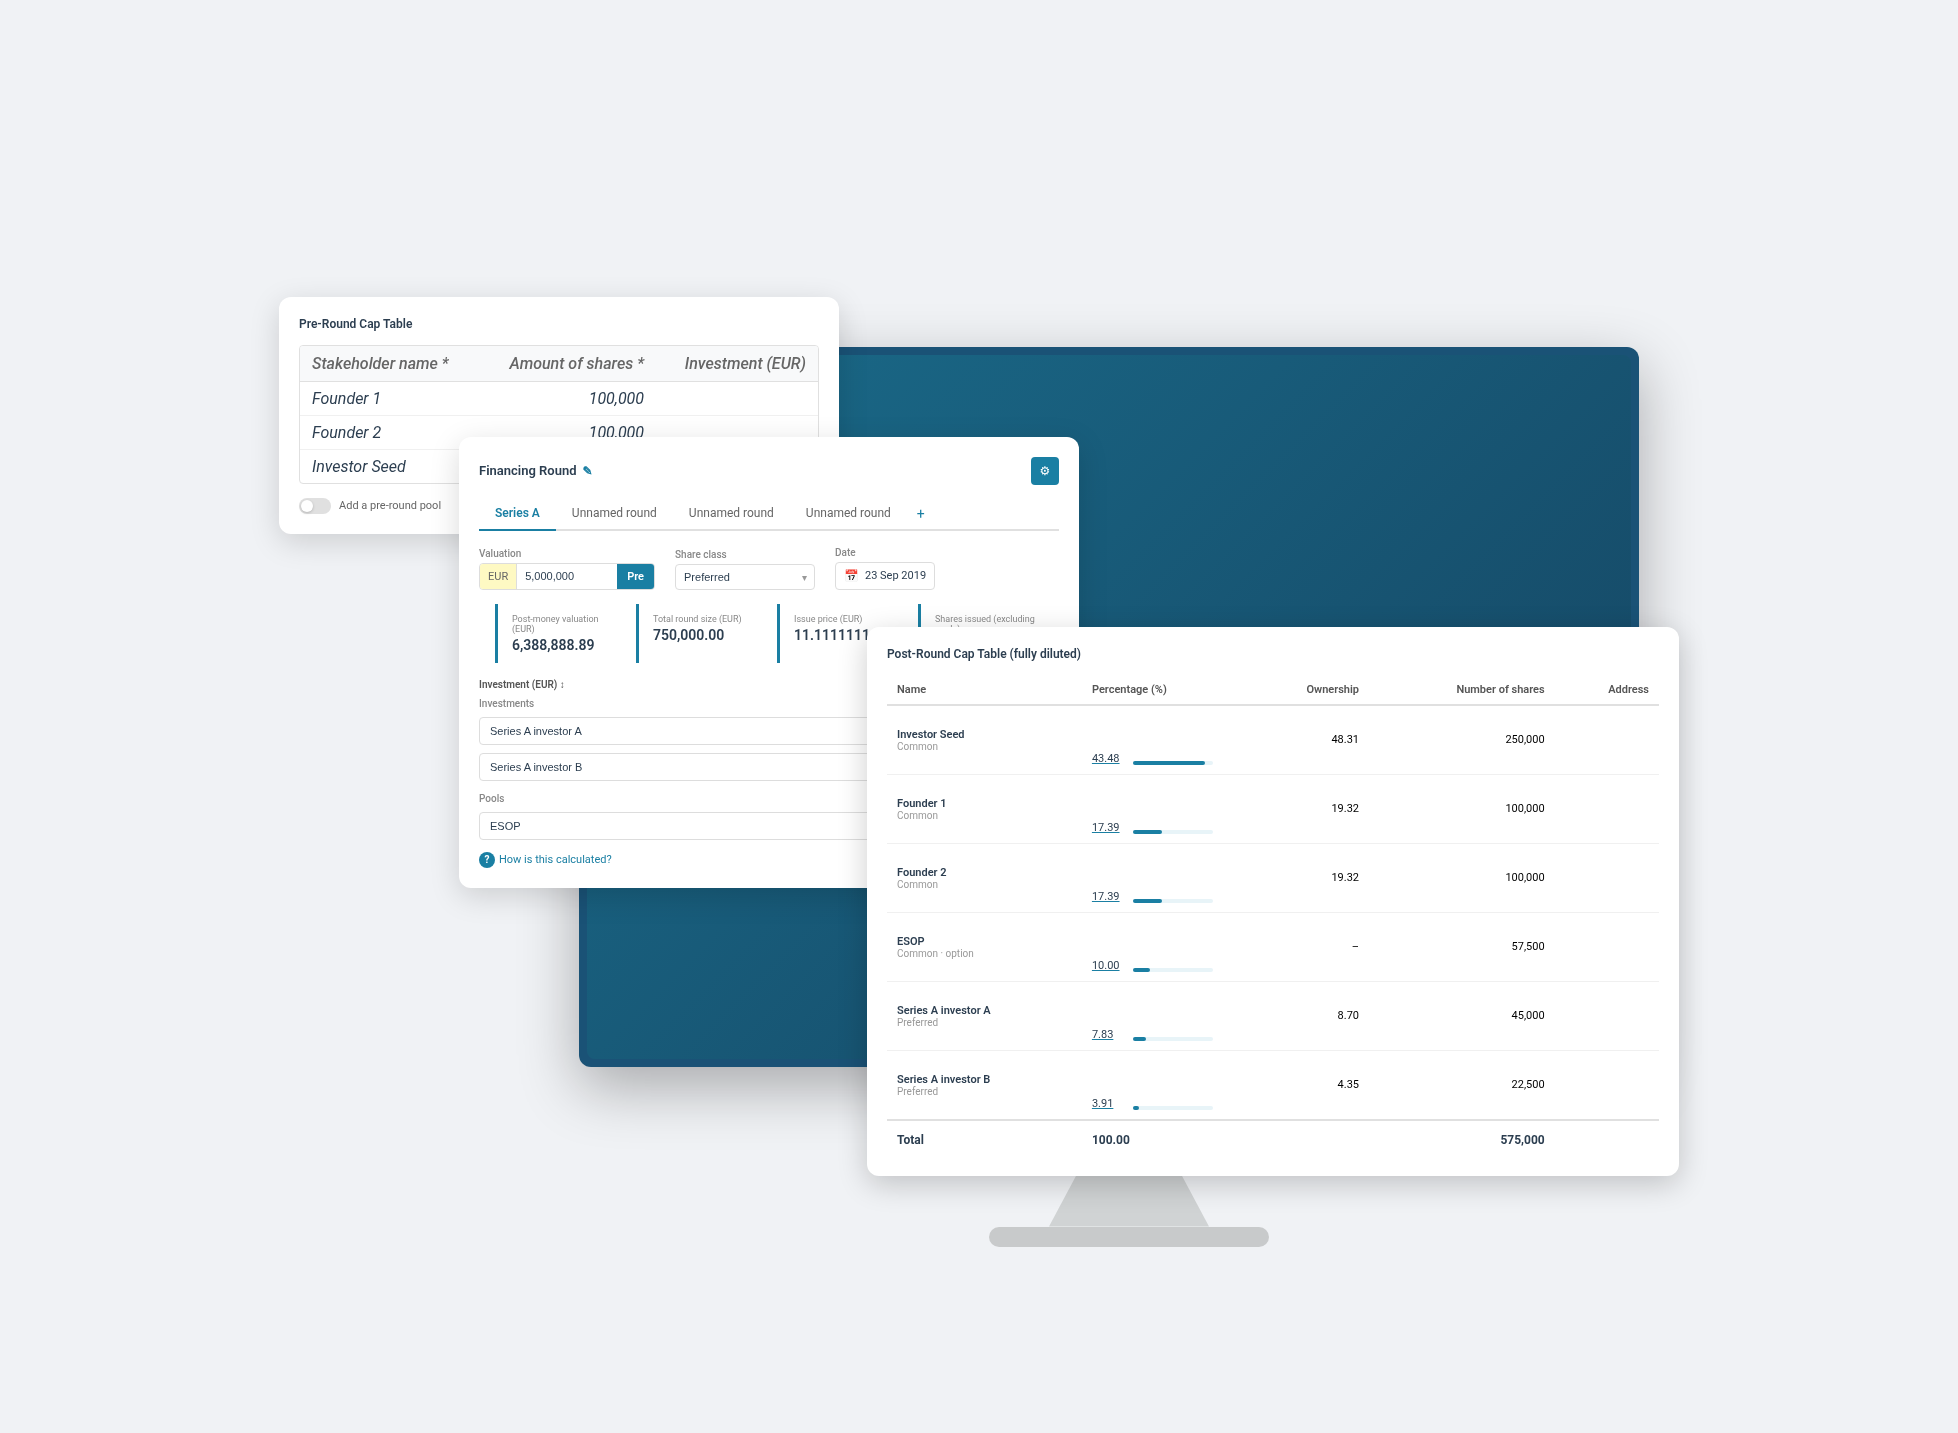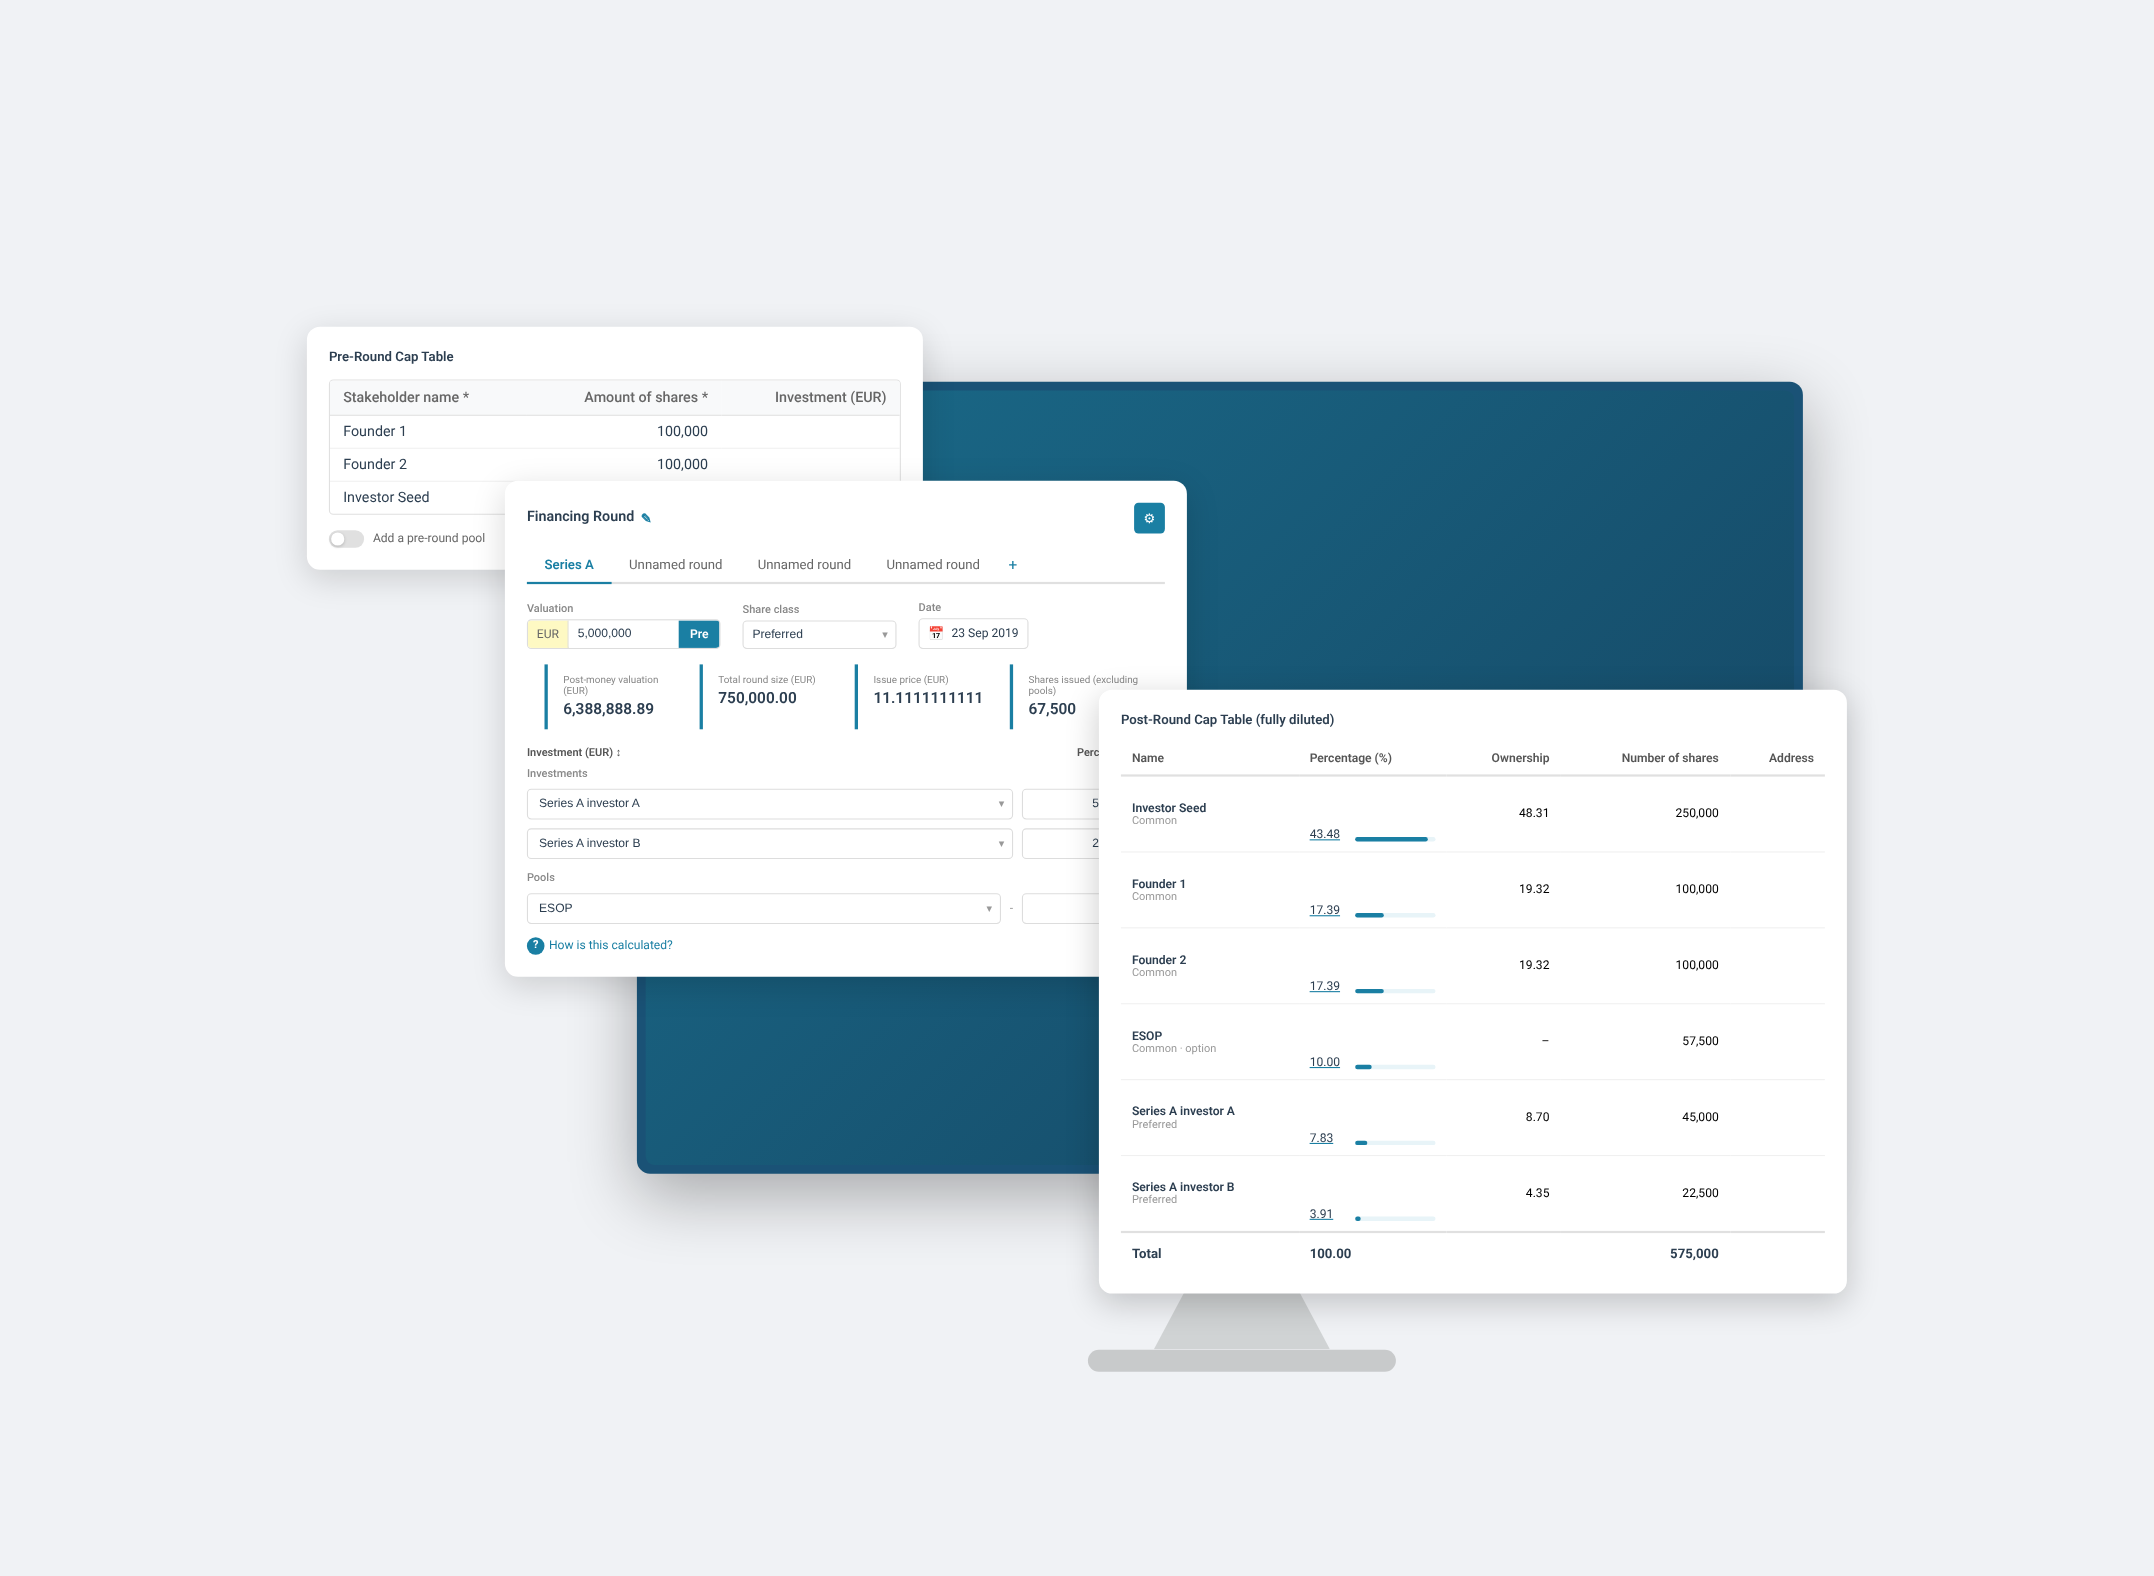--- a/index.html
+++ b/index.html
@@ -92,21 +92,22 @@
 
     .table-wrapper {
       border: 1px solid #e0e0e0;
       border-radius: 4px;
       overflow: hidden;
     }
 
     .data-table {
       width: 100%;
       border-collapse: collapse;
-      font-size: 13px;
+      font-size: 16px;
+      font-style: italic;
     }
 
     .data-table th {
       background: #f8f9fa;
       padding: 8px 12px;
       text-align: left;
       color: #666;
       font-weight: 500;
       border-bottom: 1px solid #e0e0e0;
     }
@@ -531,21 +532,21 @@
       color: #fff;
       font-size: 10px;
       font-weight: 700;
     }
 
     
     .card-post-round {
       position: absolute;
       top: 360px;
       right: 0;
-      width: 680px;
+      width: 812px;
       background: #fff;
       border-radius: 12px;
       box-shadow: 0 8px 30px rgba(0,0,0,0.2);
       padding: 20px;
       z-index: 25;
     }
 
     .card-post-title {
       font-size: 12px;
       font-weight: 600;

